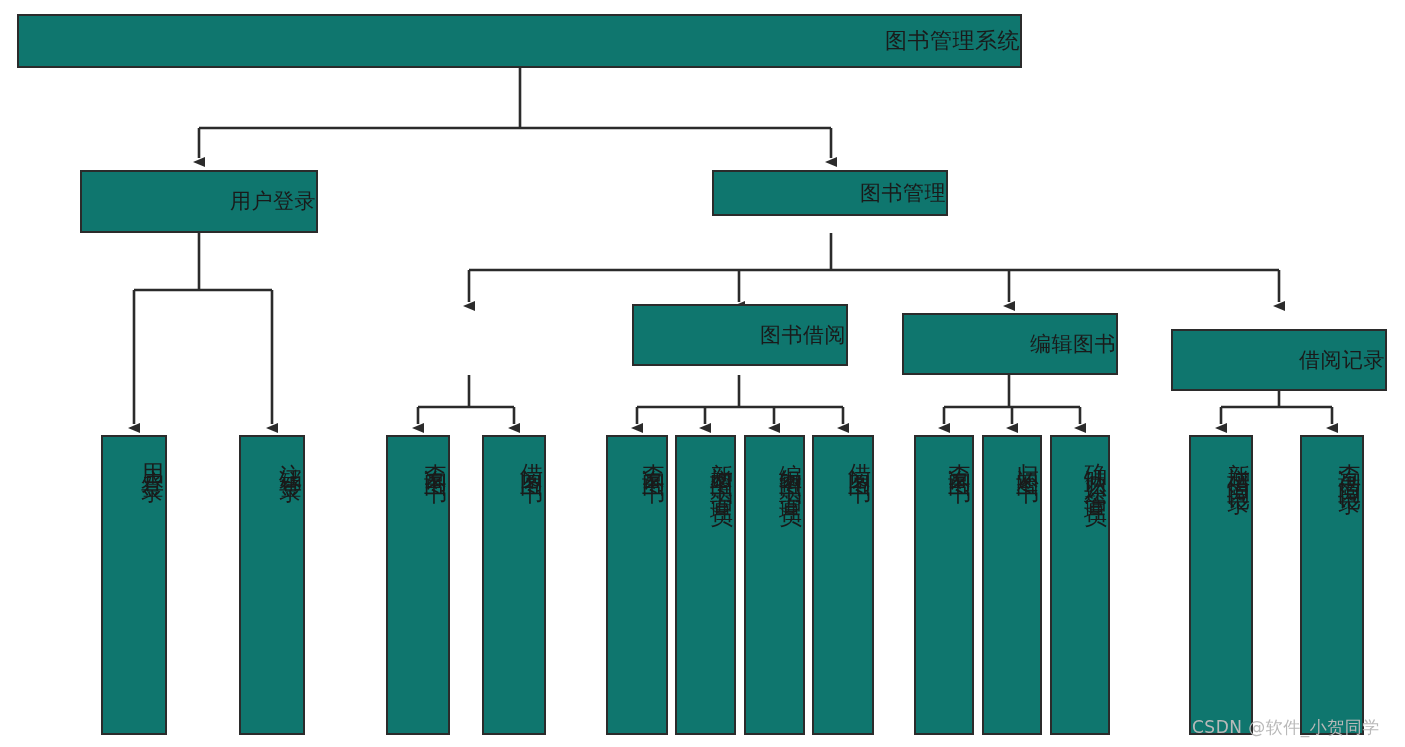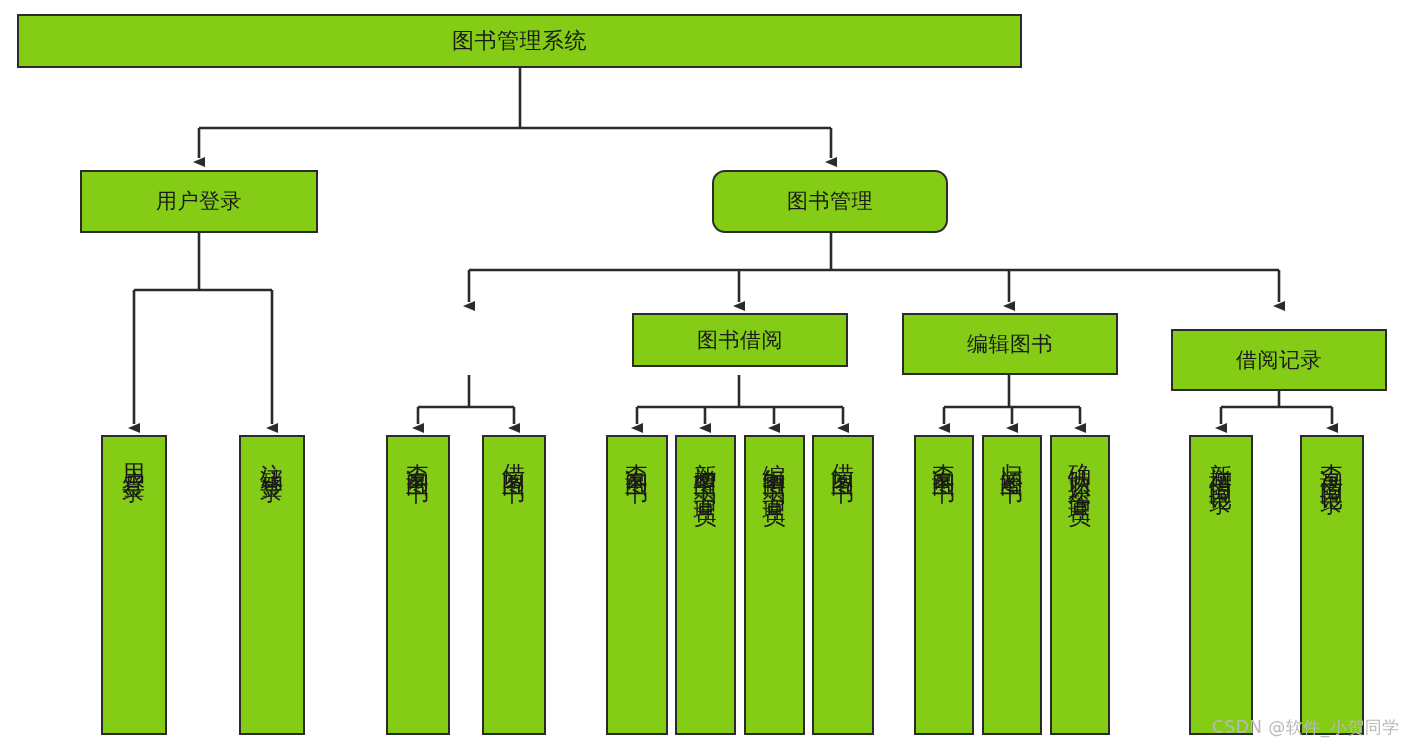--- a/index.html
+++ b/index.html
@@ -23,24 +23,24 @@
     left: 0;
     top: 0;
     width: 1405px;
     height: 747px;
     pointer-events: none;
   }
   .node {
     position: absolute;
     box-sizing: border-box;
     border: 2.5px solid #2b2b2b;
-    background: #84cc16;
+    background: #0f766e;
     display: flex;
     align-items: center;
-    justify-content: center;
+    justify-content: flex-end;
     color: #1a1a1a;
   }
   .node-label {
     display: block;
     line-height: 1.18;
     letter-spacing: 0.5px;
     white-space: pre;
     text-align: center;
   }
   
@@ -60,21 +60,20 @@
     font-size: 23px;
     line-height: 1.05;
     letter-spacing: 6px;
   }
   .watermark {
     position: absolute;
     font-size: 17px;
     color: #b9b9b9;
     white-space: nowrap;
     letter-spacing: 0.5px;
-    margin-left: 20px;
   }
 </style>
 </head>
 <body>
 
 <div id="diagram-canvas">
 
   <svg class="edges" viewBox="0 0 1405 747" xmlns="http://www.w3.org/2000/svg">
     <defs>
       <marker id="arrow" markerWidth="10" markerHeight="12" refX="1" refY="6" orient="auto" markerUnits="userSpaceOnUse">
@@ -129,26 +128,26 @@
   </svg>
 
   <div class="node horiz root" style="left:17px; top:14px; width:1005px; height:54px;">
     <span class="node-label">图书管理系统</span>
   </div>
 
   <div class="node horiz" style="left:80px; top:170px; width:238px; height:63px;">
     <span class="node-label">用户登录</span>
   </div>
 
-  <div class="node horiz" style="left:712px; top:170px; width:236px; height:63px;border-radius:13px;">
+  <div class="node horiz" style="left:712px; top:170px; width:236px; height:46px;">
     <span class="node-label">图书管理</span>
   </div>
 
 
-  <div class="node horiz" style="left:632px; top:313px; width:216px; height:54px;">
+  <div class="node horiz" style="left:632px; top:304px; width:216px; height:62px;">
     <span class="node-label">图书借阅</span>
   </div>
 
   <div class="node horiz" style="left:902px; top:313px; width:216px; height:62px;">
     <span class="node-label">编辑图书</span>
   </div>
 
   <div class="node horiz" style="left:1171px; top:313px; width:216px; height:62px;margin-top:16px;">
     <span class="node-label">借阅记录</span>
   </div>

